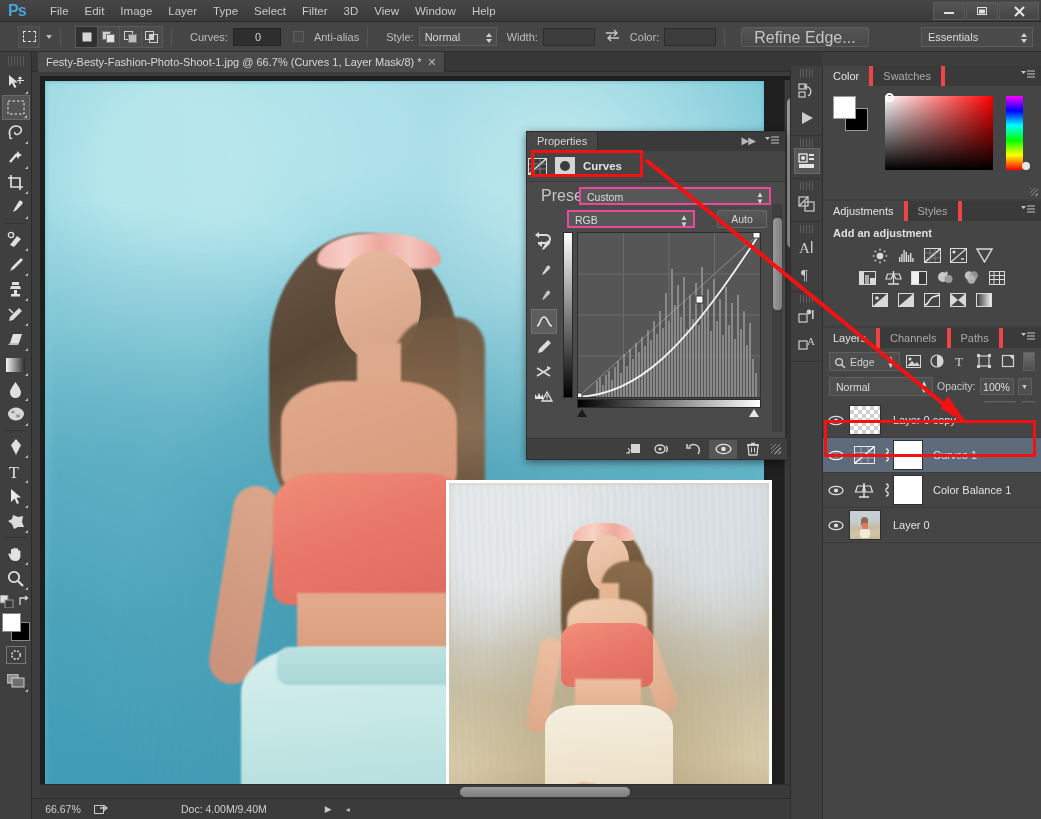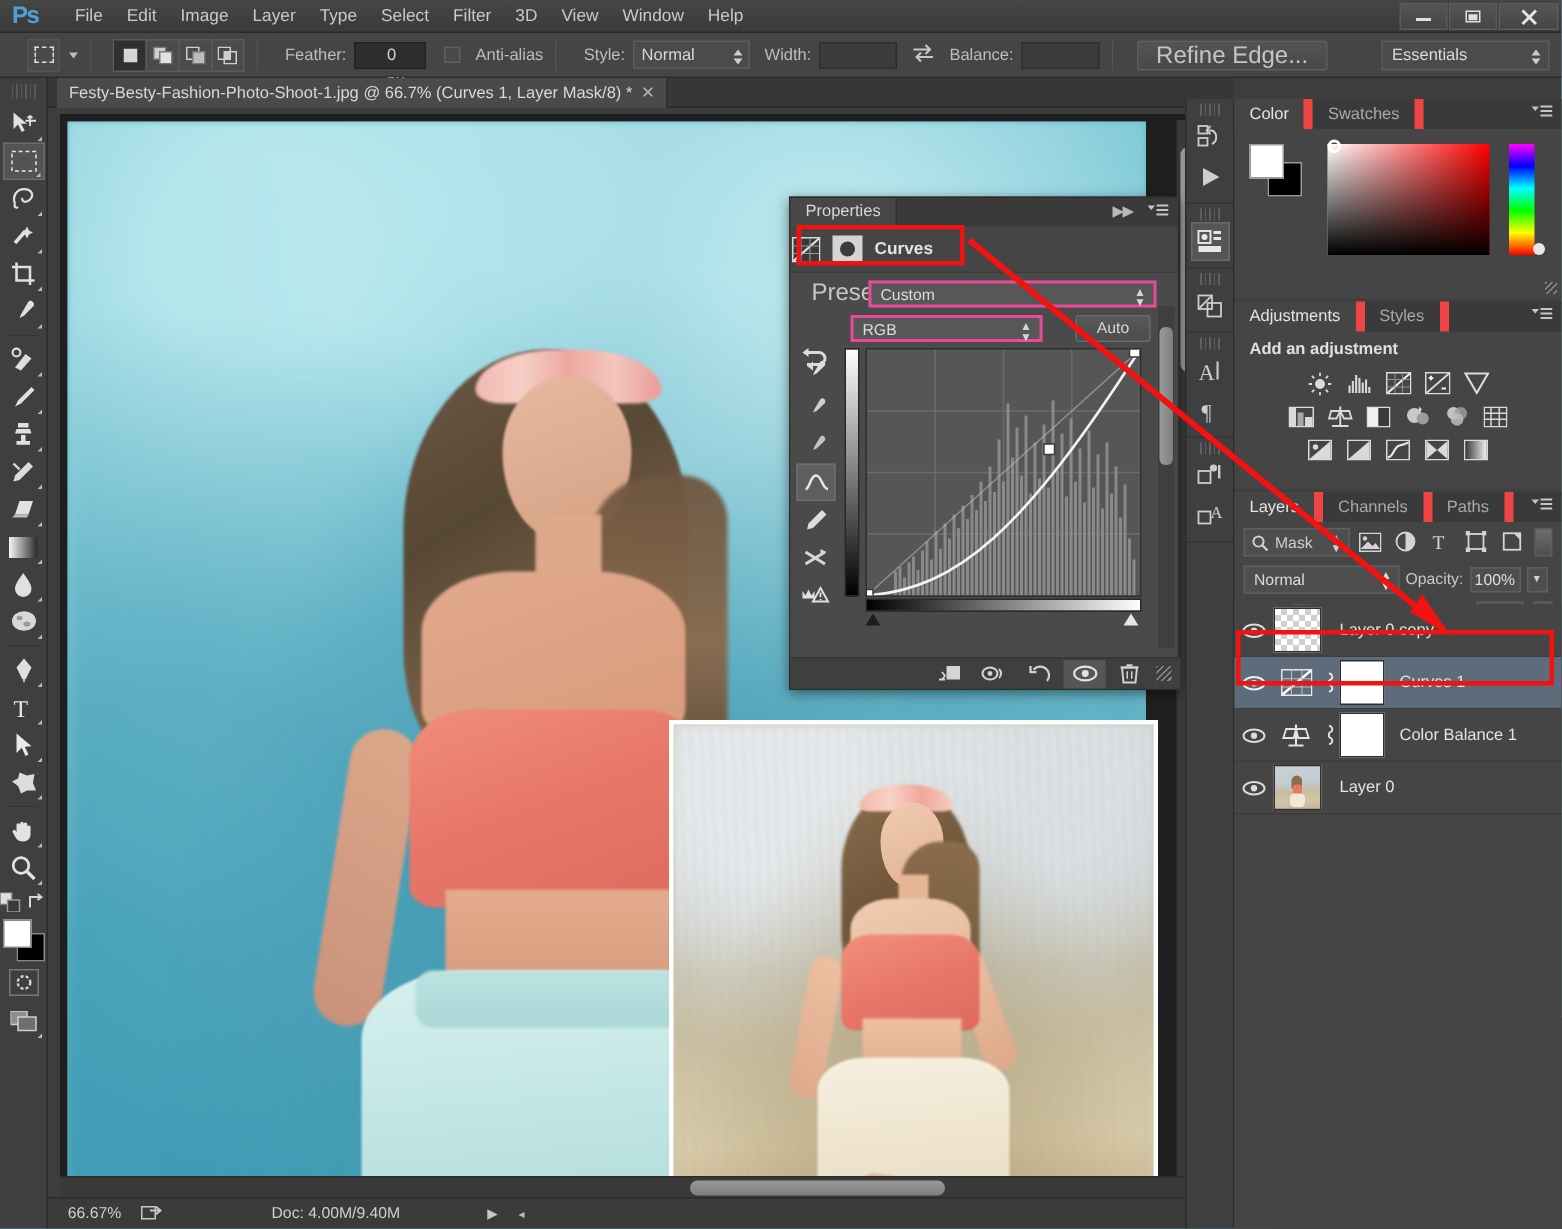--- a/index.html
+++ b/index.html
@@ -359,21 +359,21 @@
   .rail-dots { width:14px; height:8px; margin:3px auto 1px;
      background:repeating-linear-gradient(90deg,#6d6d6d 0 1px,transparent 1px 3px); opacity:.7;}
   .rail-btn { width:26px; height:26px; margin:1px auto; display:flex; align-items:center; justify-content:center; color:#cdcdcd;}
   .rail-btn.active { background:#565656; border:1px solid #6a6a6a;}
 
   
   .rdock { position:absolute; left:823px; top:66px; width:218px; height:753px; background:#3f3f3f; }
   .panel { background:#454545; }
   .ptabs { height:20px; background:#3a3a3a; position:relative; display:flex; }
   .ptab { height:20px; line-height:20px; padding:0 10px; font-size:11px; color:#a9a9a9;
-          border-right:6px solid #ef4444; }
+          border-right:4px solid #ef4444; }
   .ptab.sel { background:#454545; color:#e4e4e4; }
   .pmenu { position:absolute; right:6px; top:4px; color:#c5c5c5; font-size:10px;}
 
   
   .colorpanel { height:113px; position:relative; }
   .cp-fgbg { position:absolute; left:10px; top:10px; width:36px; height:36px; }
   .cp-fgbg .b { position:absolute; left:12px; top:12px; width:23px; height:23px; background:#000; border:1px solid #9a9a9a;}
   .cp-fgbg .f { position:absolute; left:0; top:0; width:23px; height:23px; background:#fff; border:1px solid #9a9a9a;}
   .cp-field { position:absolute; left:62px; top:10px; width:108px; height:74px;
     background:linear-gradient(90deg,#ffffff,#ff0000); position:absolute;}
@@ -499,36 +499,36 @@
       </div>
       <div class="bgbtn">
         <svg width="14" height="12">
             <rect x="0.5" y="0.5" width="8" height="8" fill="none" stroke="#cfcfcf"></rect>
             <rect x="4.5" y="3.5" width="8" height="8" fill="none" stroke="#cfcfcf"></rect>
             <rect x="4.5" y="3.5" width="4" height="5" fill="#cfcfcf"></rect>
           </svg>
       </div>
     </div>
     <div class="sep"></div>
-    <div class="lbl">Feather:</div>
+    <div class="lbl">Curves:</div>
     <div class="field w48">0 px</div>
     <div class="chk"></div>
     <div class="lbl">Anti-alias</div>
     <div class="sep"></div>
     <div class="lbl">Style:</div>
     <div class="selectbox" style="width:78px">Normal</div>
     <div class="lbl">Width:</div>
     <div class="field empty"></div>
     <div class="swap-ico">
       <svg width="15" height="13">
           <path d="M1 4 H12 M9 1 L12 4 L9 7" stroke="#c8c8c8" stroke-width="1.4" fill="none"></path>
           <path d="M14 9 H3 M6 6 L3 9 L6 12" stroke="#c8c8c8" stroke-width="1.4" fill="none"></path>
         </svg>
     </div>
-    <div class="lbl">Balance:</div>
+    <div class="lbl">Color:</div>
     <div class="field empty"></div>
     <div class="sep"></div>
     <div class="pushbtn">Refine Edge...</div>
     <div class="ws-select">Essentials</div>
   </div>
 
   <div class="toolbar">
     <div class="tb-dots"></div>
     <div class="tool">
       <svg width="17" height="17">
@@ -1232,21 +1232,21 @@
       </div>
 
       <div class="lp-filter">
         <div class="kind-sel">
           <span class="mag">
             <svg width="12" height="12">
                 <circle cx="5" cy="5" r="3.4" fill="none" stroke="#d0d0d0" stroke-width="1.3"></circle>
                 <path d="M7.6 7.6 L11 11" stroke="#d0d0d0" stroke-width="1.5"></path>
               </svg>
           </span>
-          <span>Mask</span>
+          <span>Edge</span>
           <span class="ar">▲<br>▼</span>
         </div>
         <div class="kf">
           <svg width="15" height="13">
               <rect x="0.5" y="0.5" width="14" height="12" fill="none" stroke="#d4d4d4"></rect>
               <circle cx="4" cy="4" r="1.5" fill="#d4d4d4"></circle>
               <path d="M1 11 L6 6 L9 9 L11 7 L14 11 Z" fill="#d4d4d4"></path>
             </svg>
         </div>
         <div class="kf">

